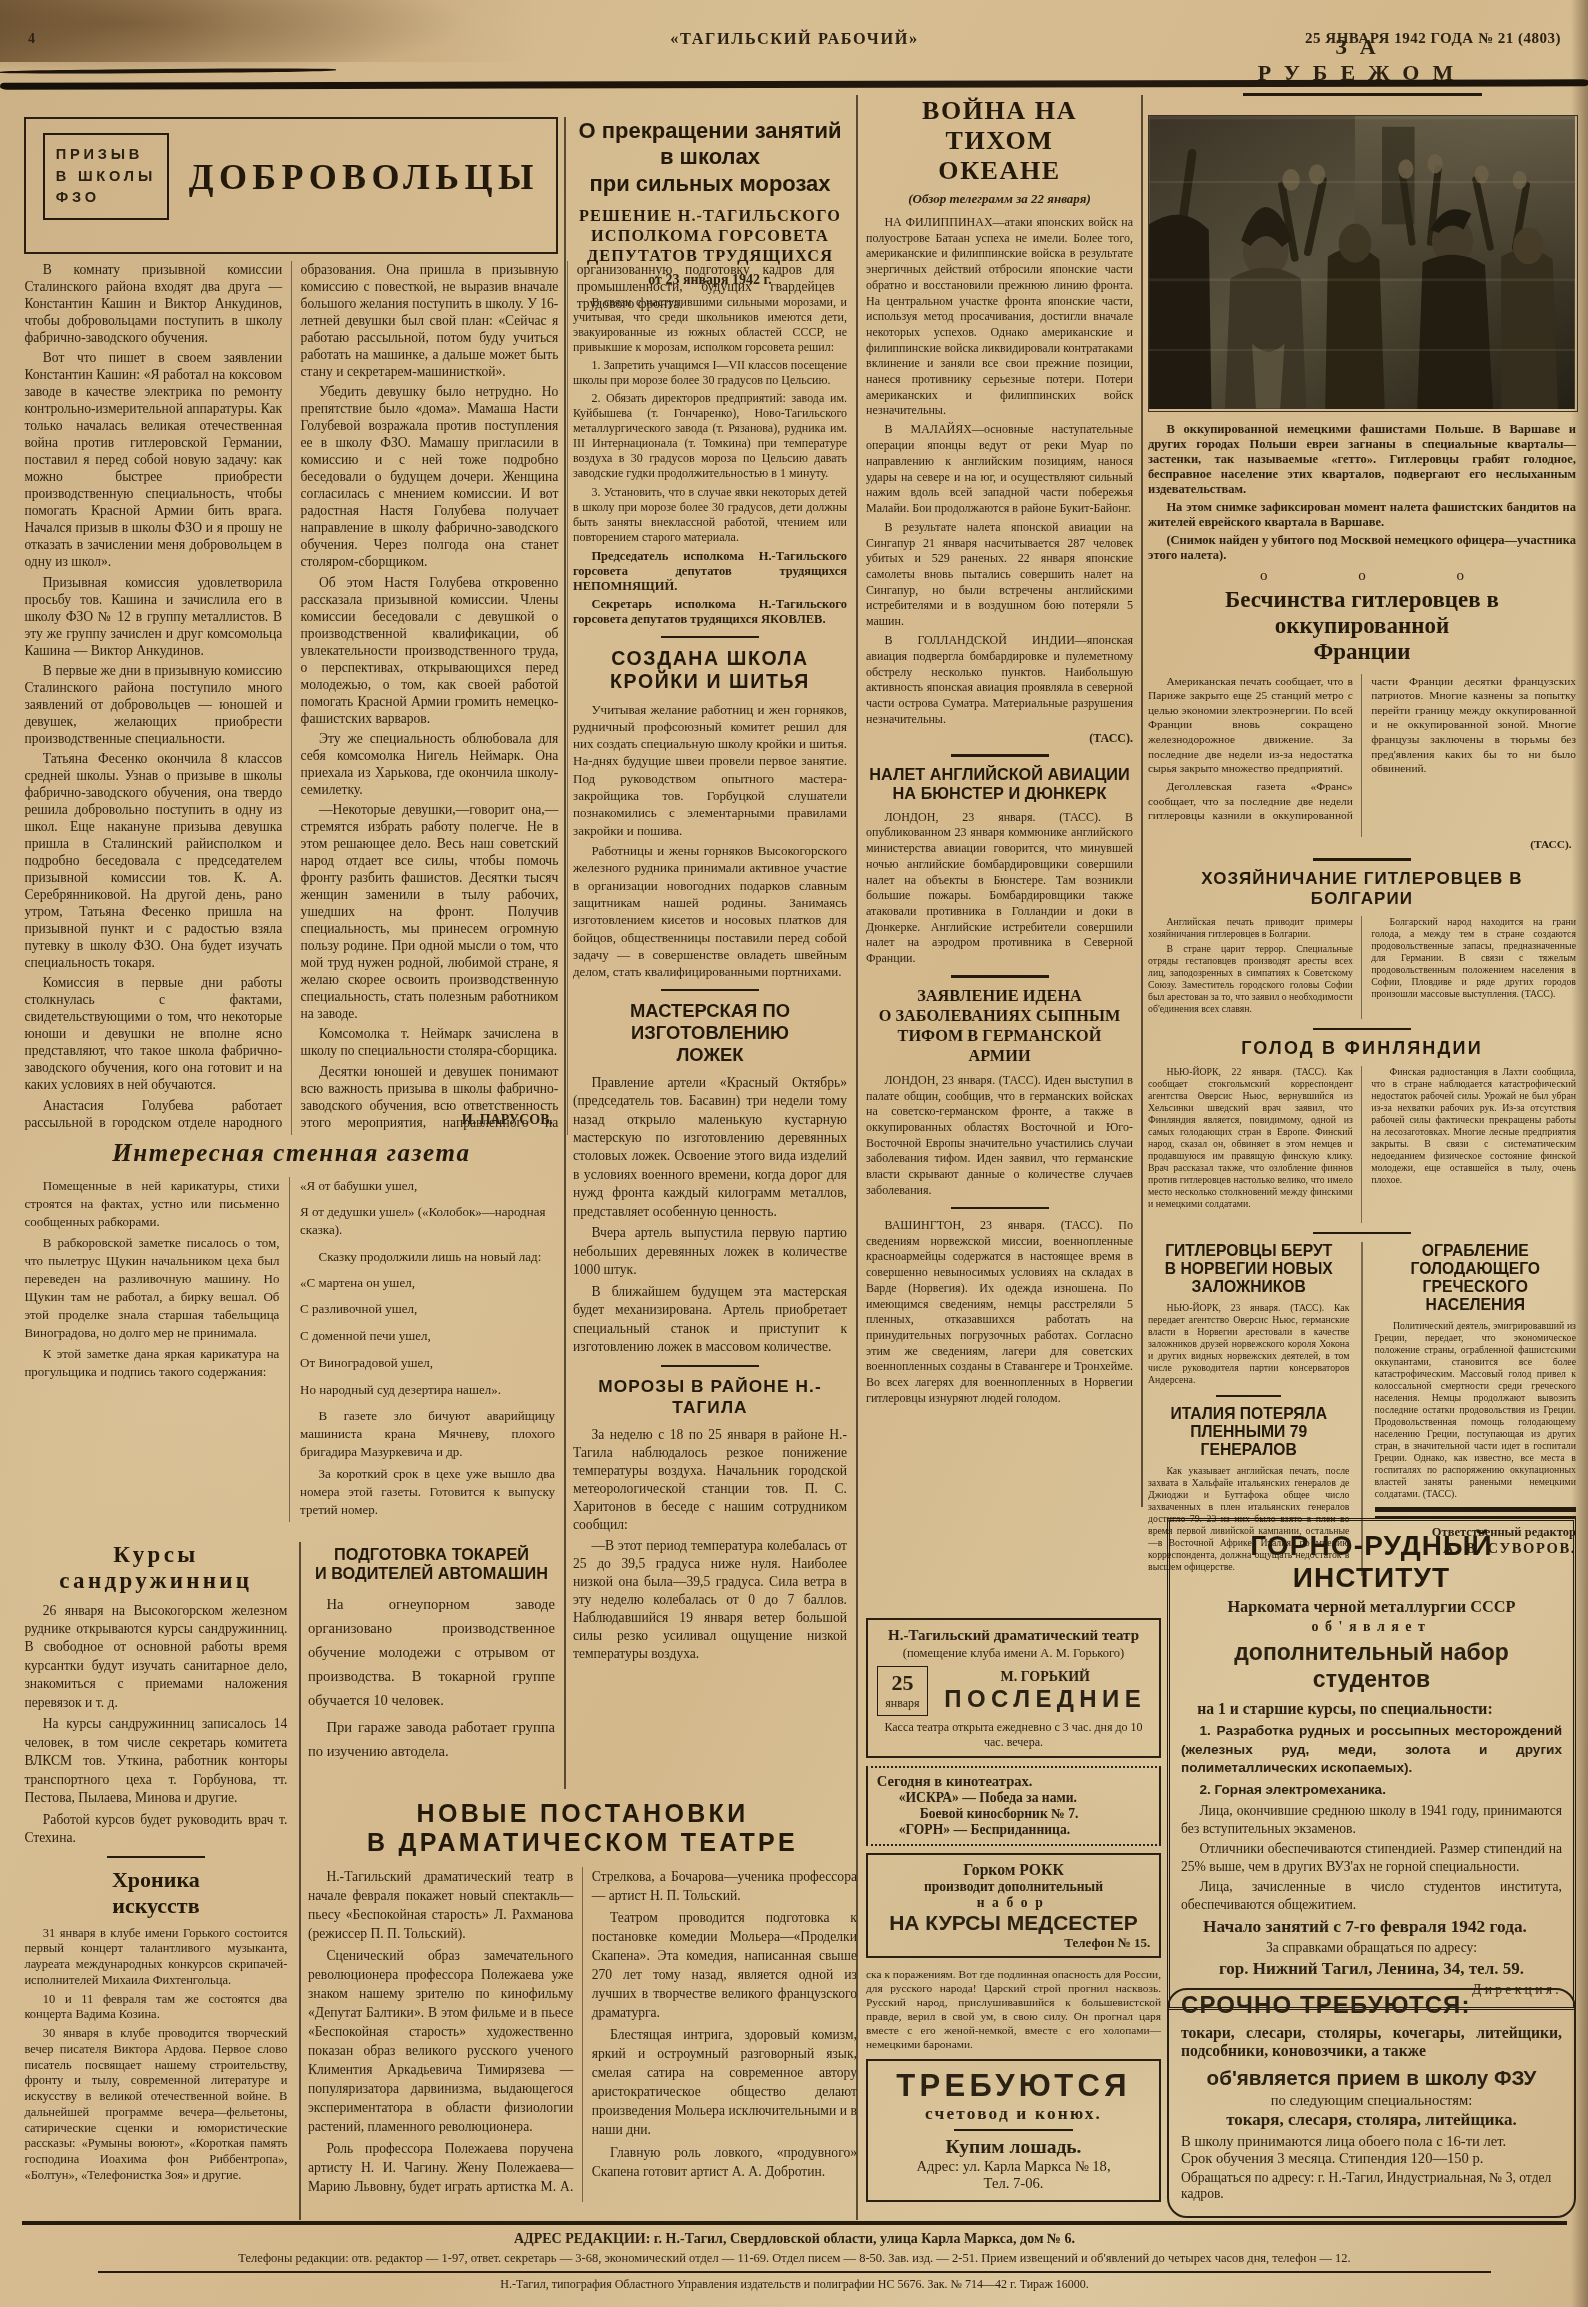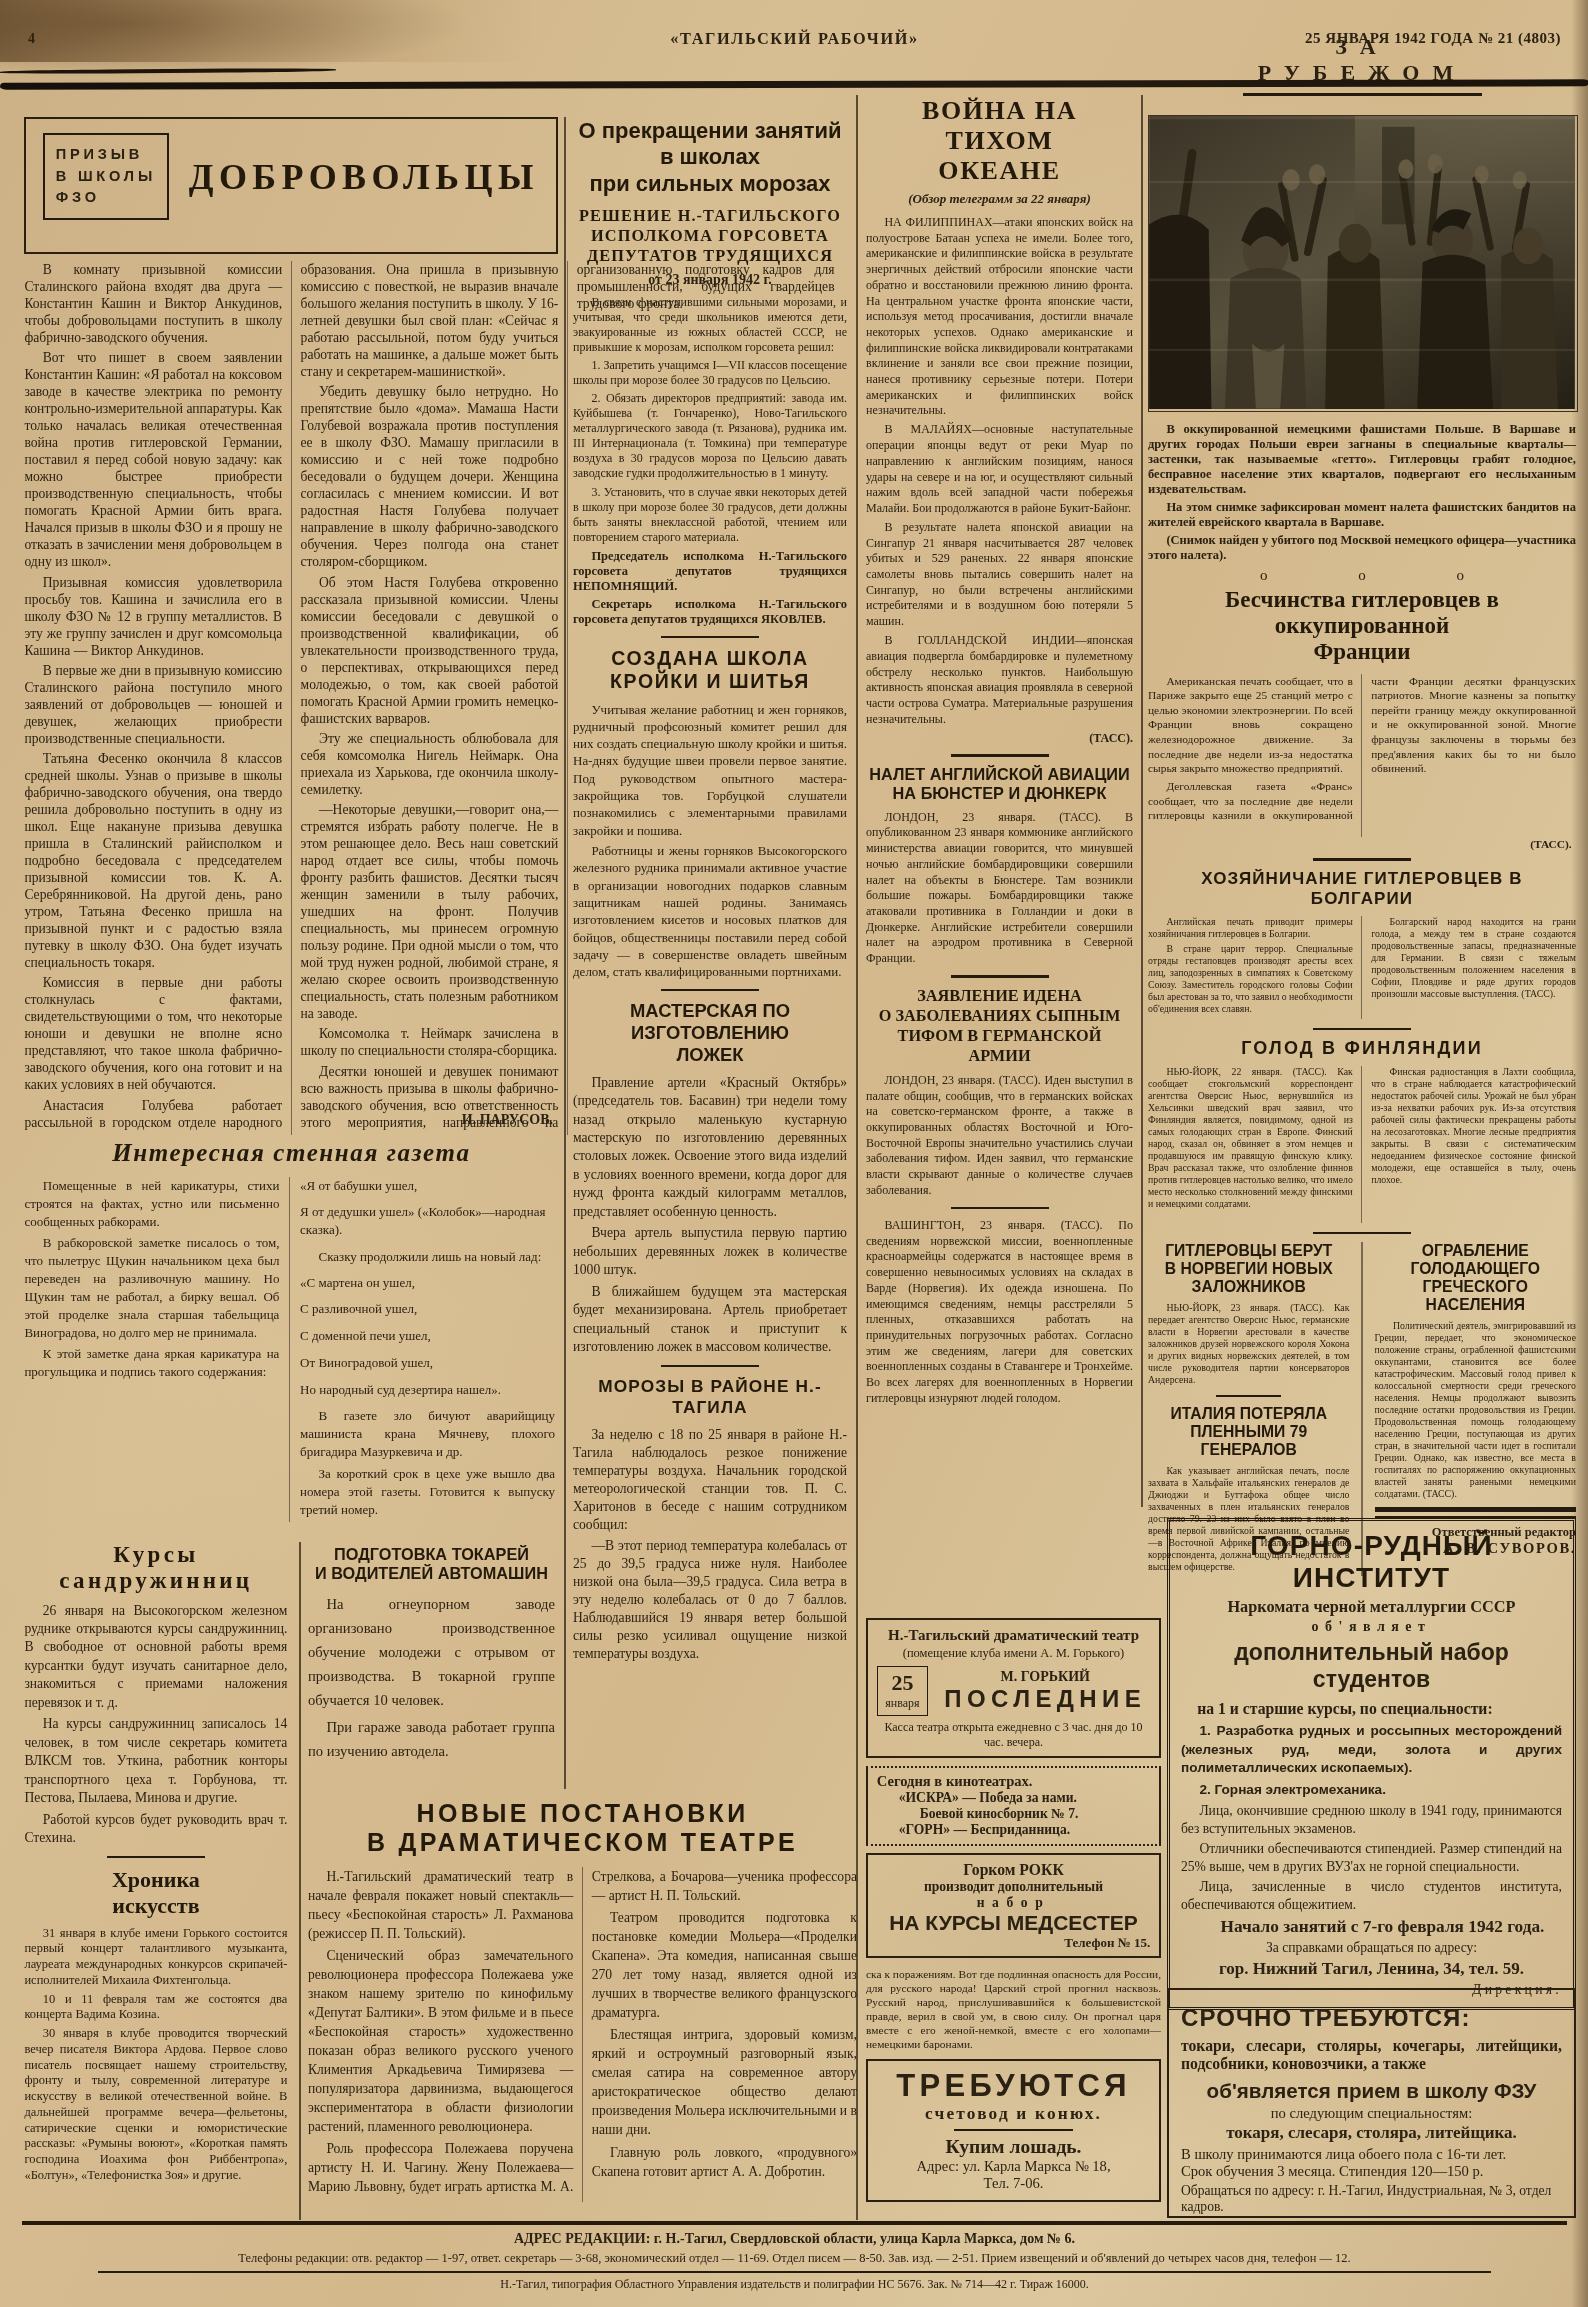--- a/index.html
+++ b/index.html
@@ -404,27 +404,27 @@
     <div style="font-size:15.7px;font-weight:bold;margin-top:6.5px;text-indent:16.3px;">на 1 и старшие курсы, по специальности:</div>
     <div class="body sans" style="font-size:13.6px;line-height:18.4px;font-weight:bold;margin-top:4.3px;">
         <p>1. Разработка рудных и россыпных месторождений (железных руд, меди, золота и других полиметаллических ископаемых).</p>
         <p>2. Горная электромеханика.</p>
       </div>
     <div class="body" style="font-size:13.6px;line-height:17.3px;margin-top:2.2px;">
         <p>Лица, окончившие среднюю школу в 1941 году, принимаются без вступительных экзаменов.</p>
         <p>Отличники обеспечиваются стипендией. Размер стипендий на 25% выше, чем в других ВУЗ'ах не горной специальности.</p>
         <p>Лица, зачисленные в число студентов института, обеспечиваются общежитием.</p>
       </div>
-    <div style="font-size:17.3px;font-weight:bold;margin-top:4.3px;text-indent:22px;text-align:center;">Начало занятий с 7-го февраля 1942 года.</div>
+    <div style="font-size:17.3px;font-weight:bold;margin-top:4.3px;text-indent:22px;">Начало занятий с 7-го февраля 1942 года.</div>
     <div style="text-align:center;font-size:13.6px;margin-top:3.3px;">За справками обращаться по адресу:</div>
     <div style="text-align:center;font-size:17px;font-weight:bold;margin-top:2.2px;">гор. Нижний Тагил, Ленина, 34, тел. 59.</div>
     <div style="text-align:right;font-size:13.6px;letter-spacing:3.3px;margin-top:3.3px;">Дирекция.</div>
   </div>
 
-  <div class="abs box" style="left:1167px;top:1988px;width:409px;height:230px;padding:14px 12px;box-sizing:border-box;">
+  <div class="abs box" style="left:1167px;top:1988px;width:409px;height:230px;padding:1px 12px;box-sizing:border-box;border-radius:20px;">
     <div class="sans" style="font-size:24px;font-weight:bold;letter-spacing:1.1px;">СРОЧНО ТРЕБУЮТСЯ:</div>
     <div style="font-size:15.7px;font-weight:bold;margin-top:5.4px;text-align:justify;">токари, слесари, столяры, кочегары, литейщики, подсобники, коновозчики, а также</div>
     <div class="sans" style="font-size:20.6px;font-weight:bold;text-align:center;margin-top:5.4px;">об'является прием в школу ФЗУ</div>
     <div style="font-size:14.6px;text-align:center;margin-top:2.2px;">по следующим специальностям:</div>
     <div style="font-size:17px;font-weight:bold;text-align:center;margin-top:1.1px;">токаря, слесаря, столяра, литейщика.</div>
     <div style="font-size:14.6px;margin-top:3.3px;">В школу принимаются лица обоего пола с 16-ти лет.</div>
     <div style="font-size:14.6px;">Срок обучения 3 месяца. Стипендия 120—150 р.</div>
     <div style="font-size:13.6px;margin-top:2.2px;">Обращаться по адресу: г. Н.-Тагил, Индустриальная, № 3, отдел кадров.</div>
   </div>
 

